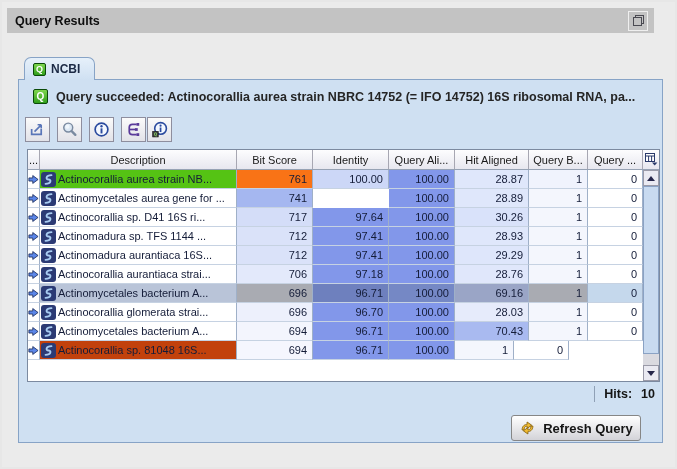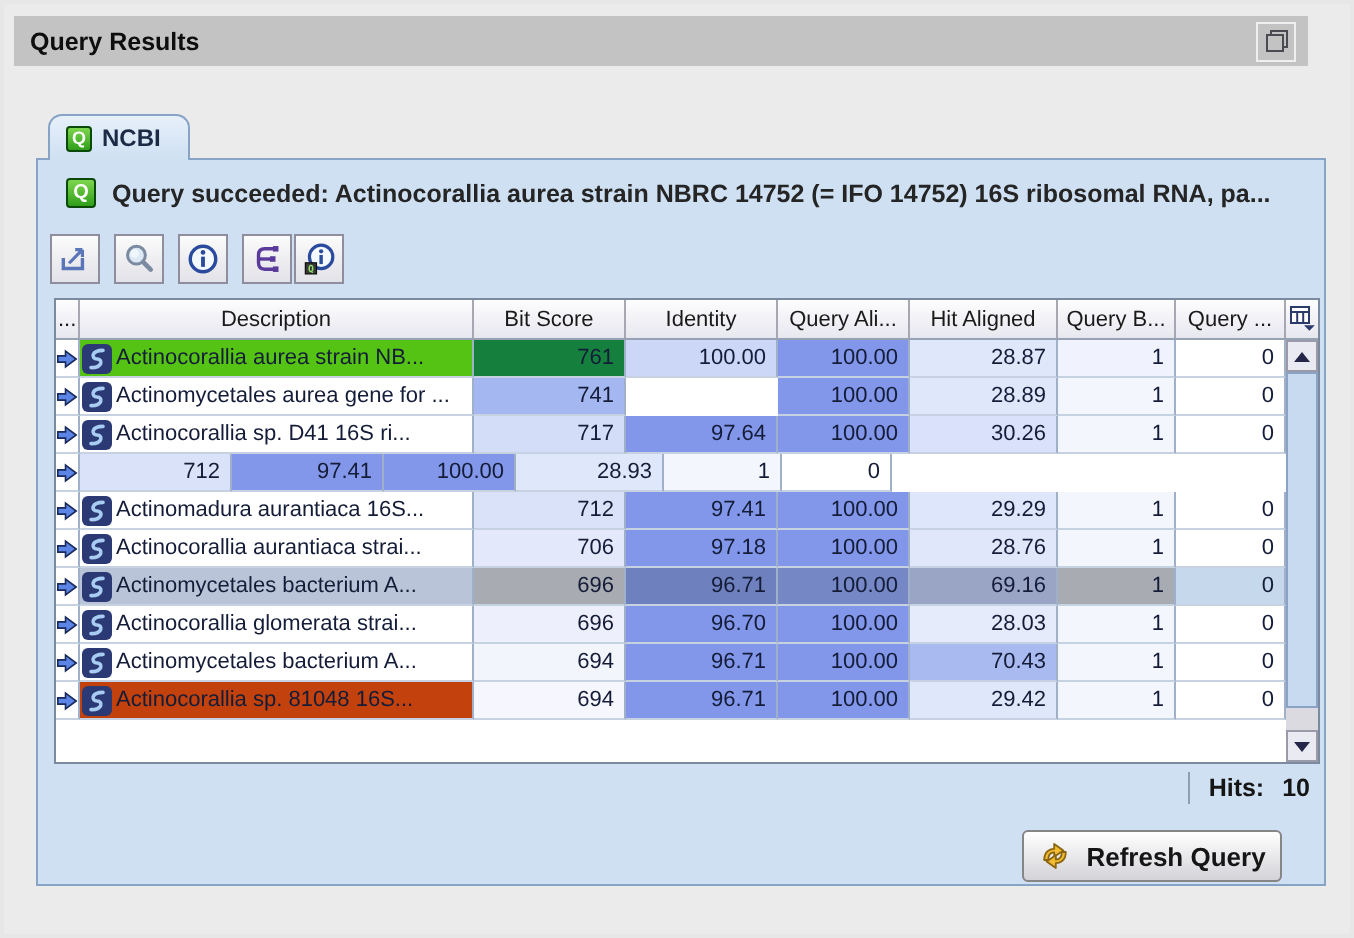--- a/index.html
+++ b/index.html
@@ -227,21 +227,21 @@
       </svg>
     </div>
     <div class="td c-desc" style="background-color: rgb(85, 195, 20);">
       <span class="dna">
         <svg width="11" height="11" viewBox="0 0 11 11" fill="none" stroke="#a9cdf2" stroke-width="1.8" stroke-linecap="round">
           <path d="M8.5 1.2 C2.5 1.2 2.5 5.5 5.5 5.5 C8.5 5.5 8.5 9.8 2.5 9.8"></path>
         </svg>
       </span>
       <span class="desc-text">Actinocorallia aurea strain NB...</span>
     </div>
-    <div class="td c-bit num" style="background-color: #15803d;">761</div>
+    <div class="td c-bit num" style="background-color: #f97316;">761</div>
     <div class="td c-id num" style="background-color: rgb(204, 215, 247);">100.00</div>
     <div class="td c-qa num" style="background-color: rgb(130, 151, 234);">100.00</div>
     <div class="td c-hit num" style="background-color: rgb(223, 231, 251);">28.87</div>
     <div class="td c-qb num" style="background-color: rgb(240, 243, 253);">1</div>
     <div class="td c-q num" style="background-color: rgb(255, 255, 255);">0</div>
   </div>
             <div class="tr">
     <div class="td c-arrow">
       <svg width="12" height="11" viewBox="0 0 12 11">
         <path d="M1 3.8 h4.2 V1.2 L11 5.5 L5.2 9.8 V7.2 H1 Z" fill="#5b86e8" stroke="#1a2a5a" stroke-width="0.9"></path>
@@ -281,20 +281,28 @@
     <div class="td c-qa num" style="background-color: rgb(130, 151, 234);">100.00</div>
     <div class="td c-hit num" style="background-color: rgb(217, 226, 250);">30.26</div>
     <div class="td c-qb num" style="background-color: rgb(244, 246, 253);">1</div>
     <div class="td c-q num" style="background-color: rgb(255, 255, 255);">0</div>
   </div>
             <div class="tr">
     <div class="td c-arrow">
       <svg width="12" height="11" viewBox="0 0 12 11">
         <path d="M1 3.8 h4.2 V1.2 L11 5.5 L5.2 9.8 V7.2 H1 Z" fill="#5b86e8" stroke="#1a2a5a" stroke-width="0.9"></path>
       </svg>
+    </div>
+    <div class="td c-desc" style="background-color: rgb(255, 255, 255);">
+      <span class="dna">
+        <svg width="11" height="11" viewBox="0 0 11 11" fill="none" stroke="#a9cdf2" stroke-width="1.8" stroke-linecap="round">
+          <path d="M8.5 1.2 C2.5 1.2 2.5 5.5 5.5 5.5 C8.5 5.5 8.5 9.8 2.5 9.8"></path>
+        </svg>
+      </span>
+      <span class="desc-text">Actinomadura sp. TFS 1144 ...</span>
     </div>
     <div class="td c-bit num" style="background-color: rgb(218, 226, 249);">712</div>
     <div class="td c-id num" style="background-color: rgb(130, 151, 234);">97.41</div>
     <div class="td c-qa num" style="background-color: rgb(130, 151, 234);">100.00</div>
     <div class="td c-hit num" style="background-color: rgb(223, 231, 251); padding-left: 46px;">28.93</div>
     <div class="td c-qb num" style="background-color: rgb(244, 246, 253);">1</div>
     <div class="td c-q num" style="background-color: rgb(255, 255, 255);">0</div>
   </div>
             <div class="tr">
     <div class="td c-arrow">
@@ -411,21 +419,20 @@
       <span class="dna">
         <svg width="11" height="11" viewBox="0 0 11 11" fill="none" stroke="#a9cdf2" stroke-width="1.8" stroke-linecap="round">
           <path d="M8.5 1.2 C2.5 1.2 2.5 5.5 5.5 5.5 C8.5 5.5 8.5 9.8 2.5 9.8"></path>
         </svg>
       </span>
       <span class="desc-text">Actinocorallia sp. 81048 16S...</span>
     </div>
     <div class="td c-bit num" style="background-color: rgb(245, 246, 254);">694</div>
     <div class="td c-id num" style="background-color: rgb(130, 151, 234);">96.71</div>
     <div class="td c-qa num" style="background-color: rgb(130, 151, 234);">100.00</div>
-    <div class="td c-hit num" style="background-color: rgb(223, 231, 251);">29.42</div>
     <div class="td c-qb num" style="background-color: rgb(244, 246, 253);">1</div>
     <div class="td c-q num" style="background-color: rgb(255, 255, 255);">0</div>
   </div>
           </div>
         <div class="vscroll">
           <div class="sbtn">
               <span class="tri-up"></span>
             </div>
           <div class="strack">
             <div class="sthumb"></div>

